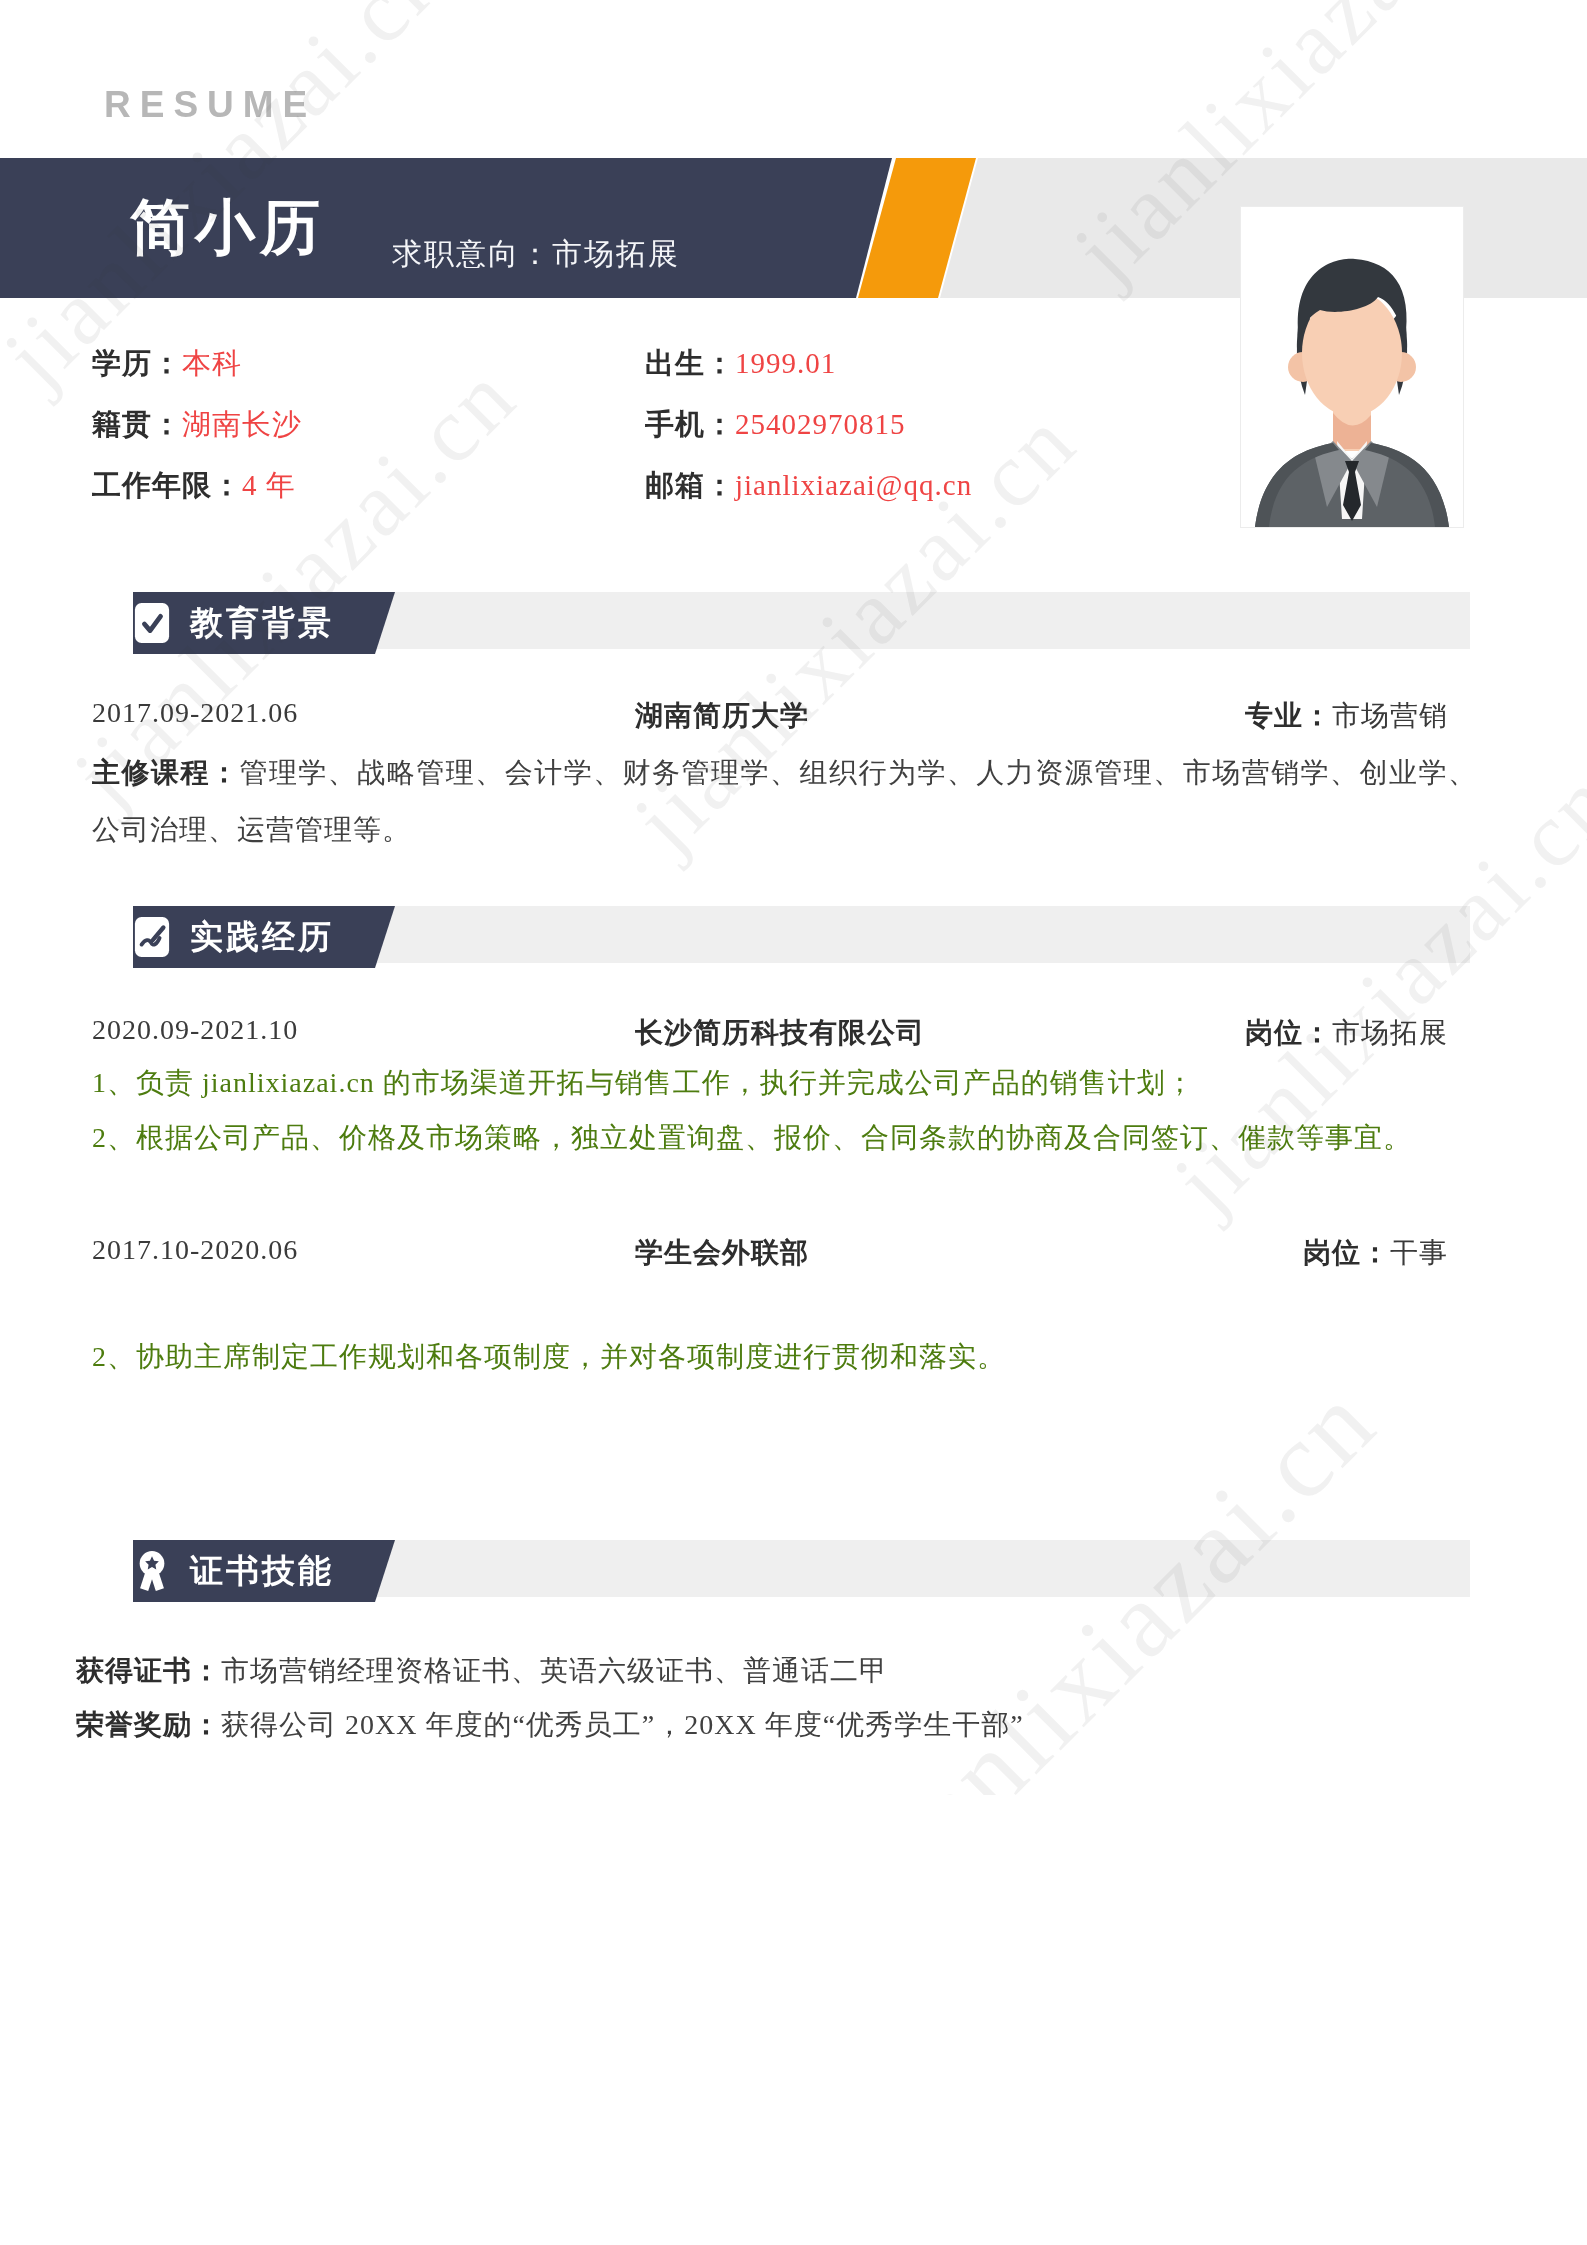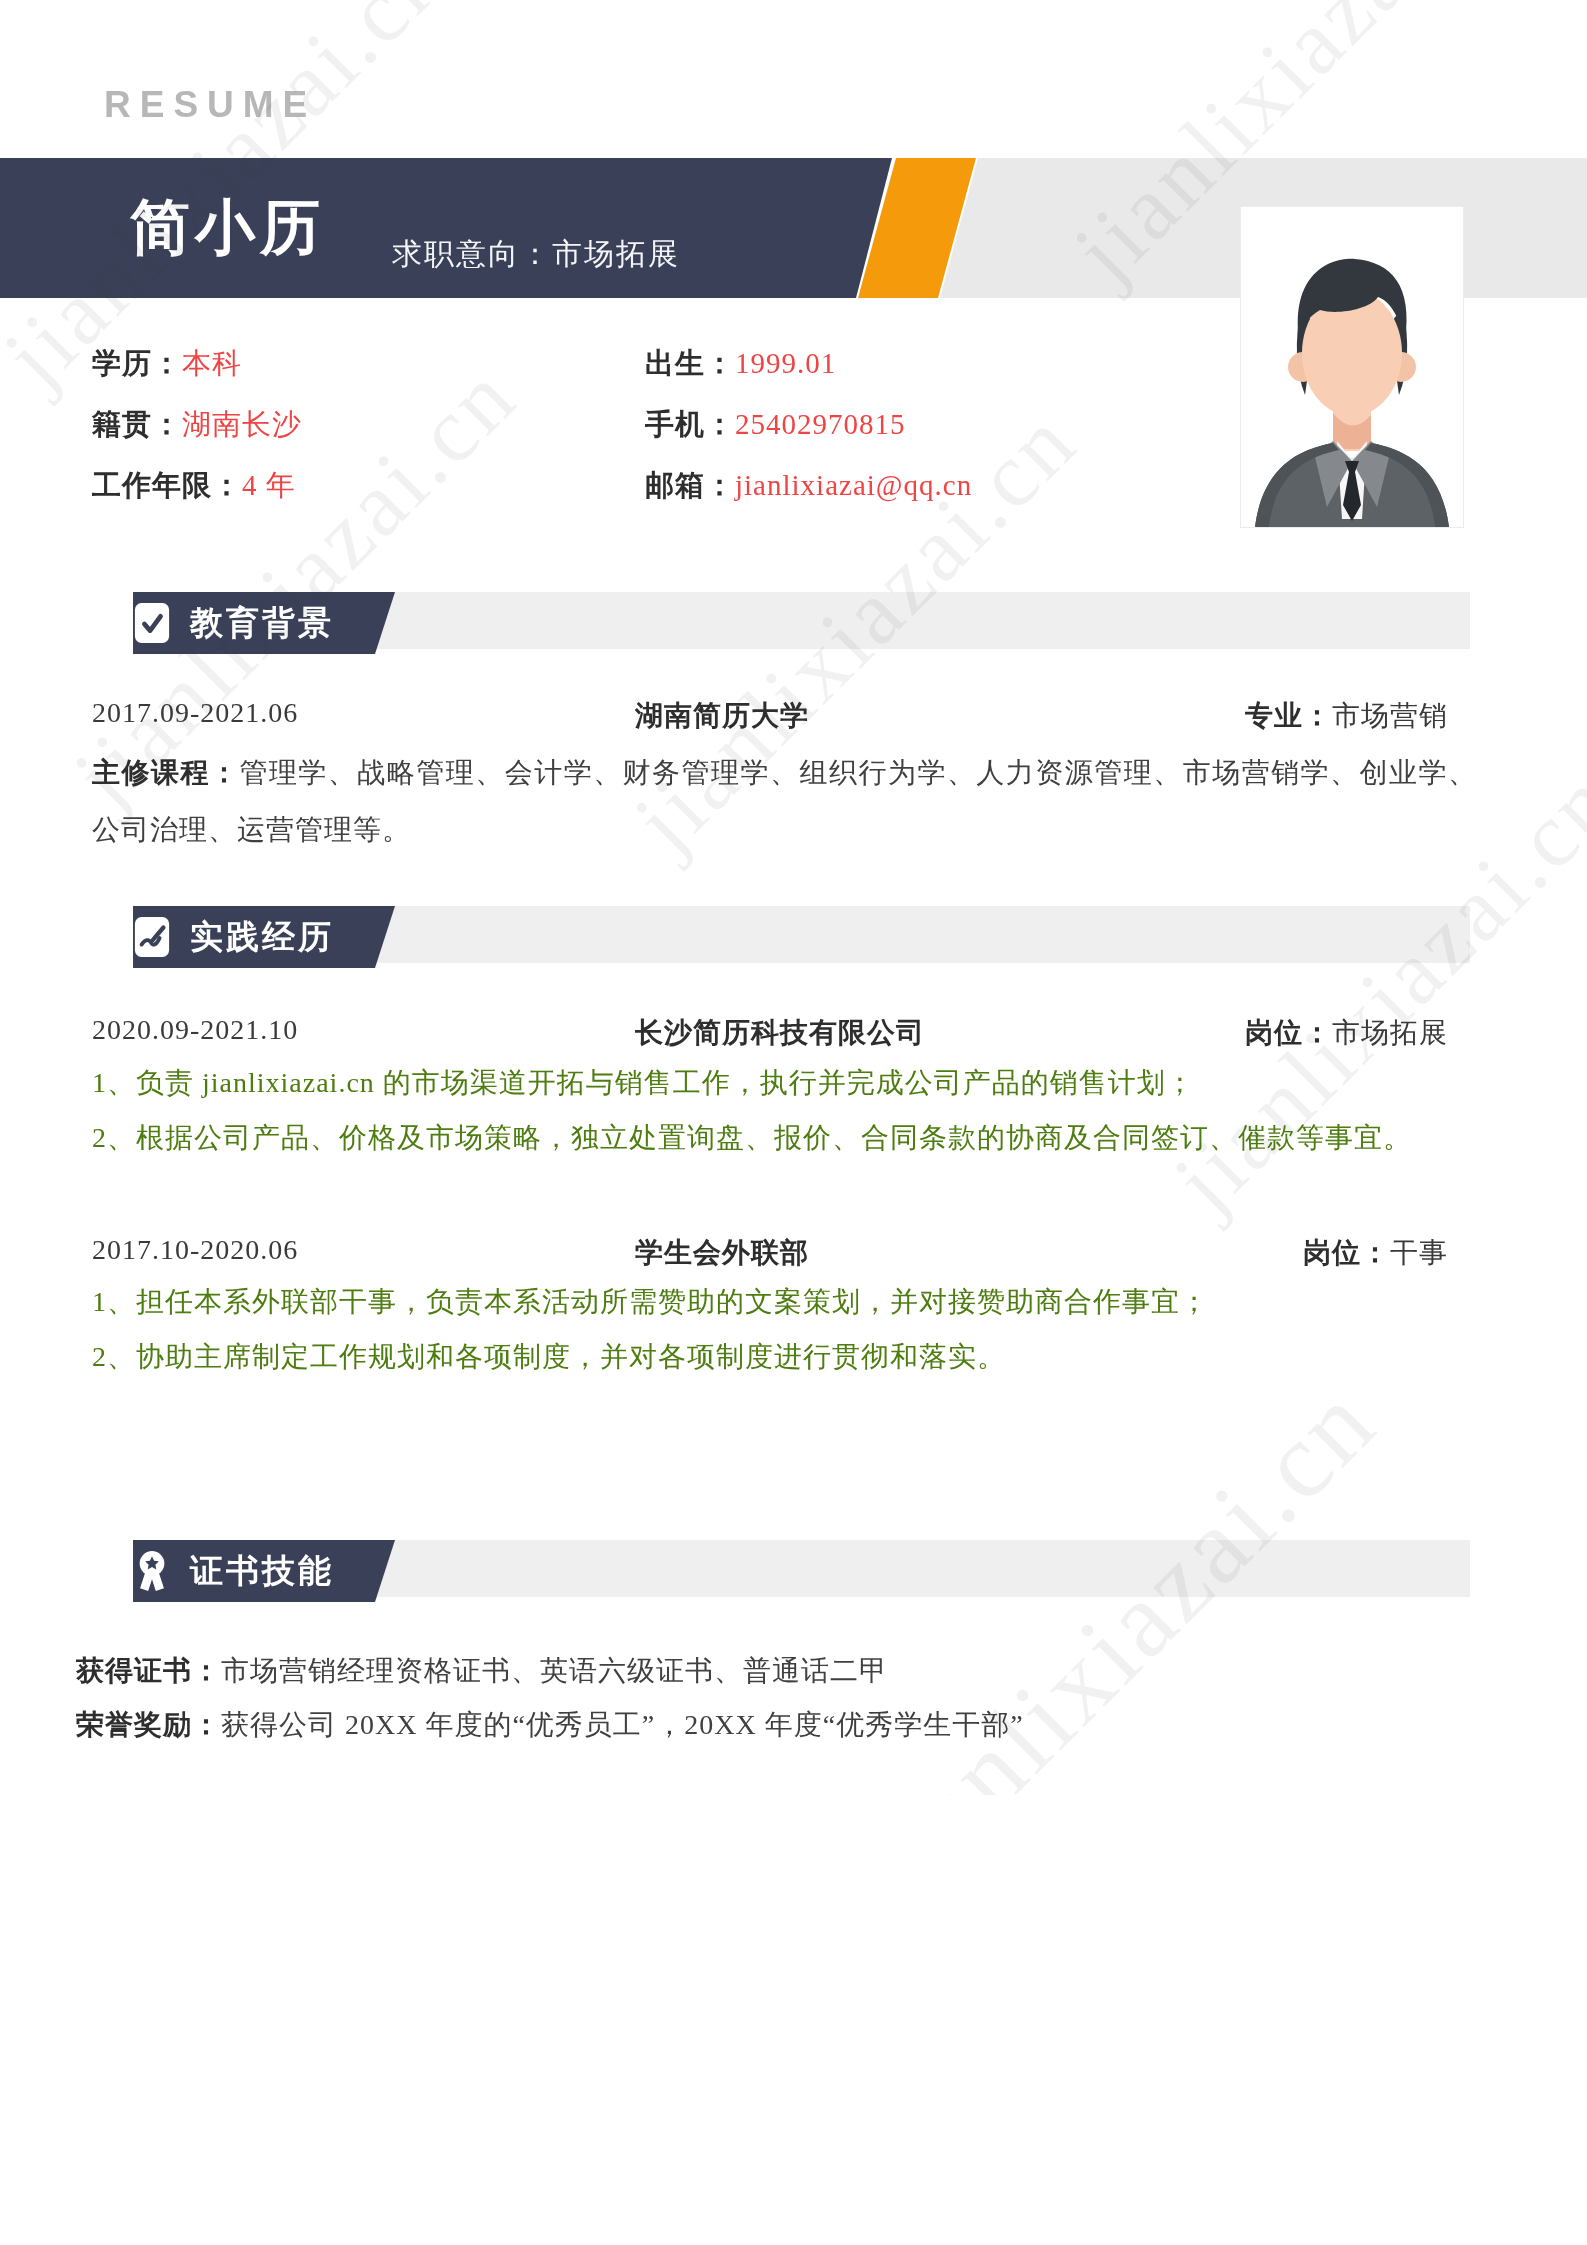--- a/index.html
+++ b/index.html
@@ -140,21 +140,20 @@
     <div class="bullet" style="top:55px;">1、负责 jianlixiazai.cn 的市场渠道开拓与销售工作，执行并完成公司产品的销售计划；</div>
     <div class="bullet" style="top:110px;">2、根据公司产品、价格及市场策略，独立处置询盘、报价、合同条款的协商及合同签订、催款等事宜。</div>
   </div>
 
   <div style="position:absolute;left:92px;top:1228px;width:1356px;height:150px;">
     <div class="rowline" style="left:0;top:6px;width:1356px;">
       <span class="period">2017.10-2020.06</span>
       <span class="org">学生会外联部</span>
       <span class="post"><b>岗位：</b><span>干事</span></span>
     </div>
-    <div class="bullet" style="top:56px;">1、担任本系外联部干事，负责本系活动所需赞助的文案策划，并对接赞助商合作事宜；</div>
     <div class="bullet" style="top:111px;">2、协助主席制定工作规划和各项制度，并对各项制度进行贯彻和落实。</div>
   </div>
 
   <div class="sec" style="top:1540px;">
     <div class="bar">
       <svg class="icon" width="38" height="46" viewBox="0 0 40 48">
         <rect x="10" y="26" width="9" height="18" fill="#ffffff" transform="rotate(18 14.5 35)"></rect>
         <rect x="21" y="26" width="9" height="18" fill="#ffffff" transform="rotate(-18 25.5 35)"></rect>
         <circle cx="20" cy="16" r="13" fill="#ffffff"></circle>
         <path d="M20 8.5 L22.2 13.1 L27.2 13.8 L23.6 17.3 L24.5 22.3 L20 19.9 L15.5 22.3 L16.4 17.3 L12.8 13.8 L17.8 13.1 Z" fill="#3A4057"></path>

